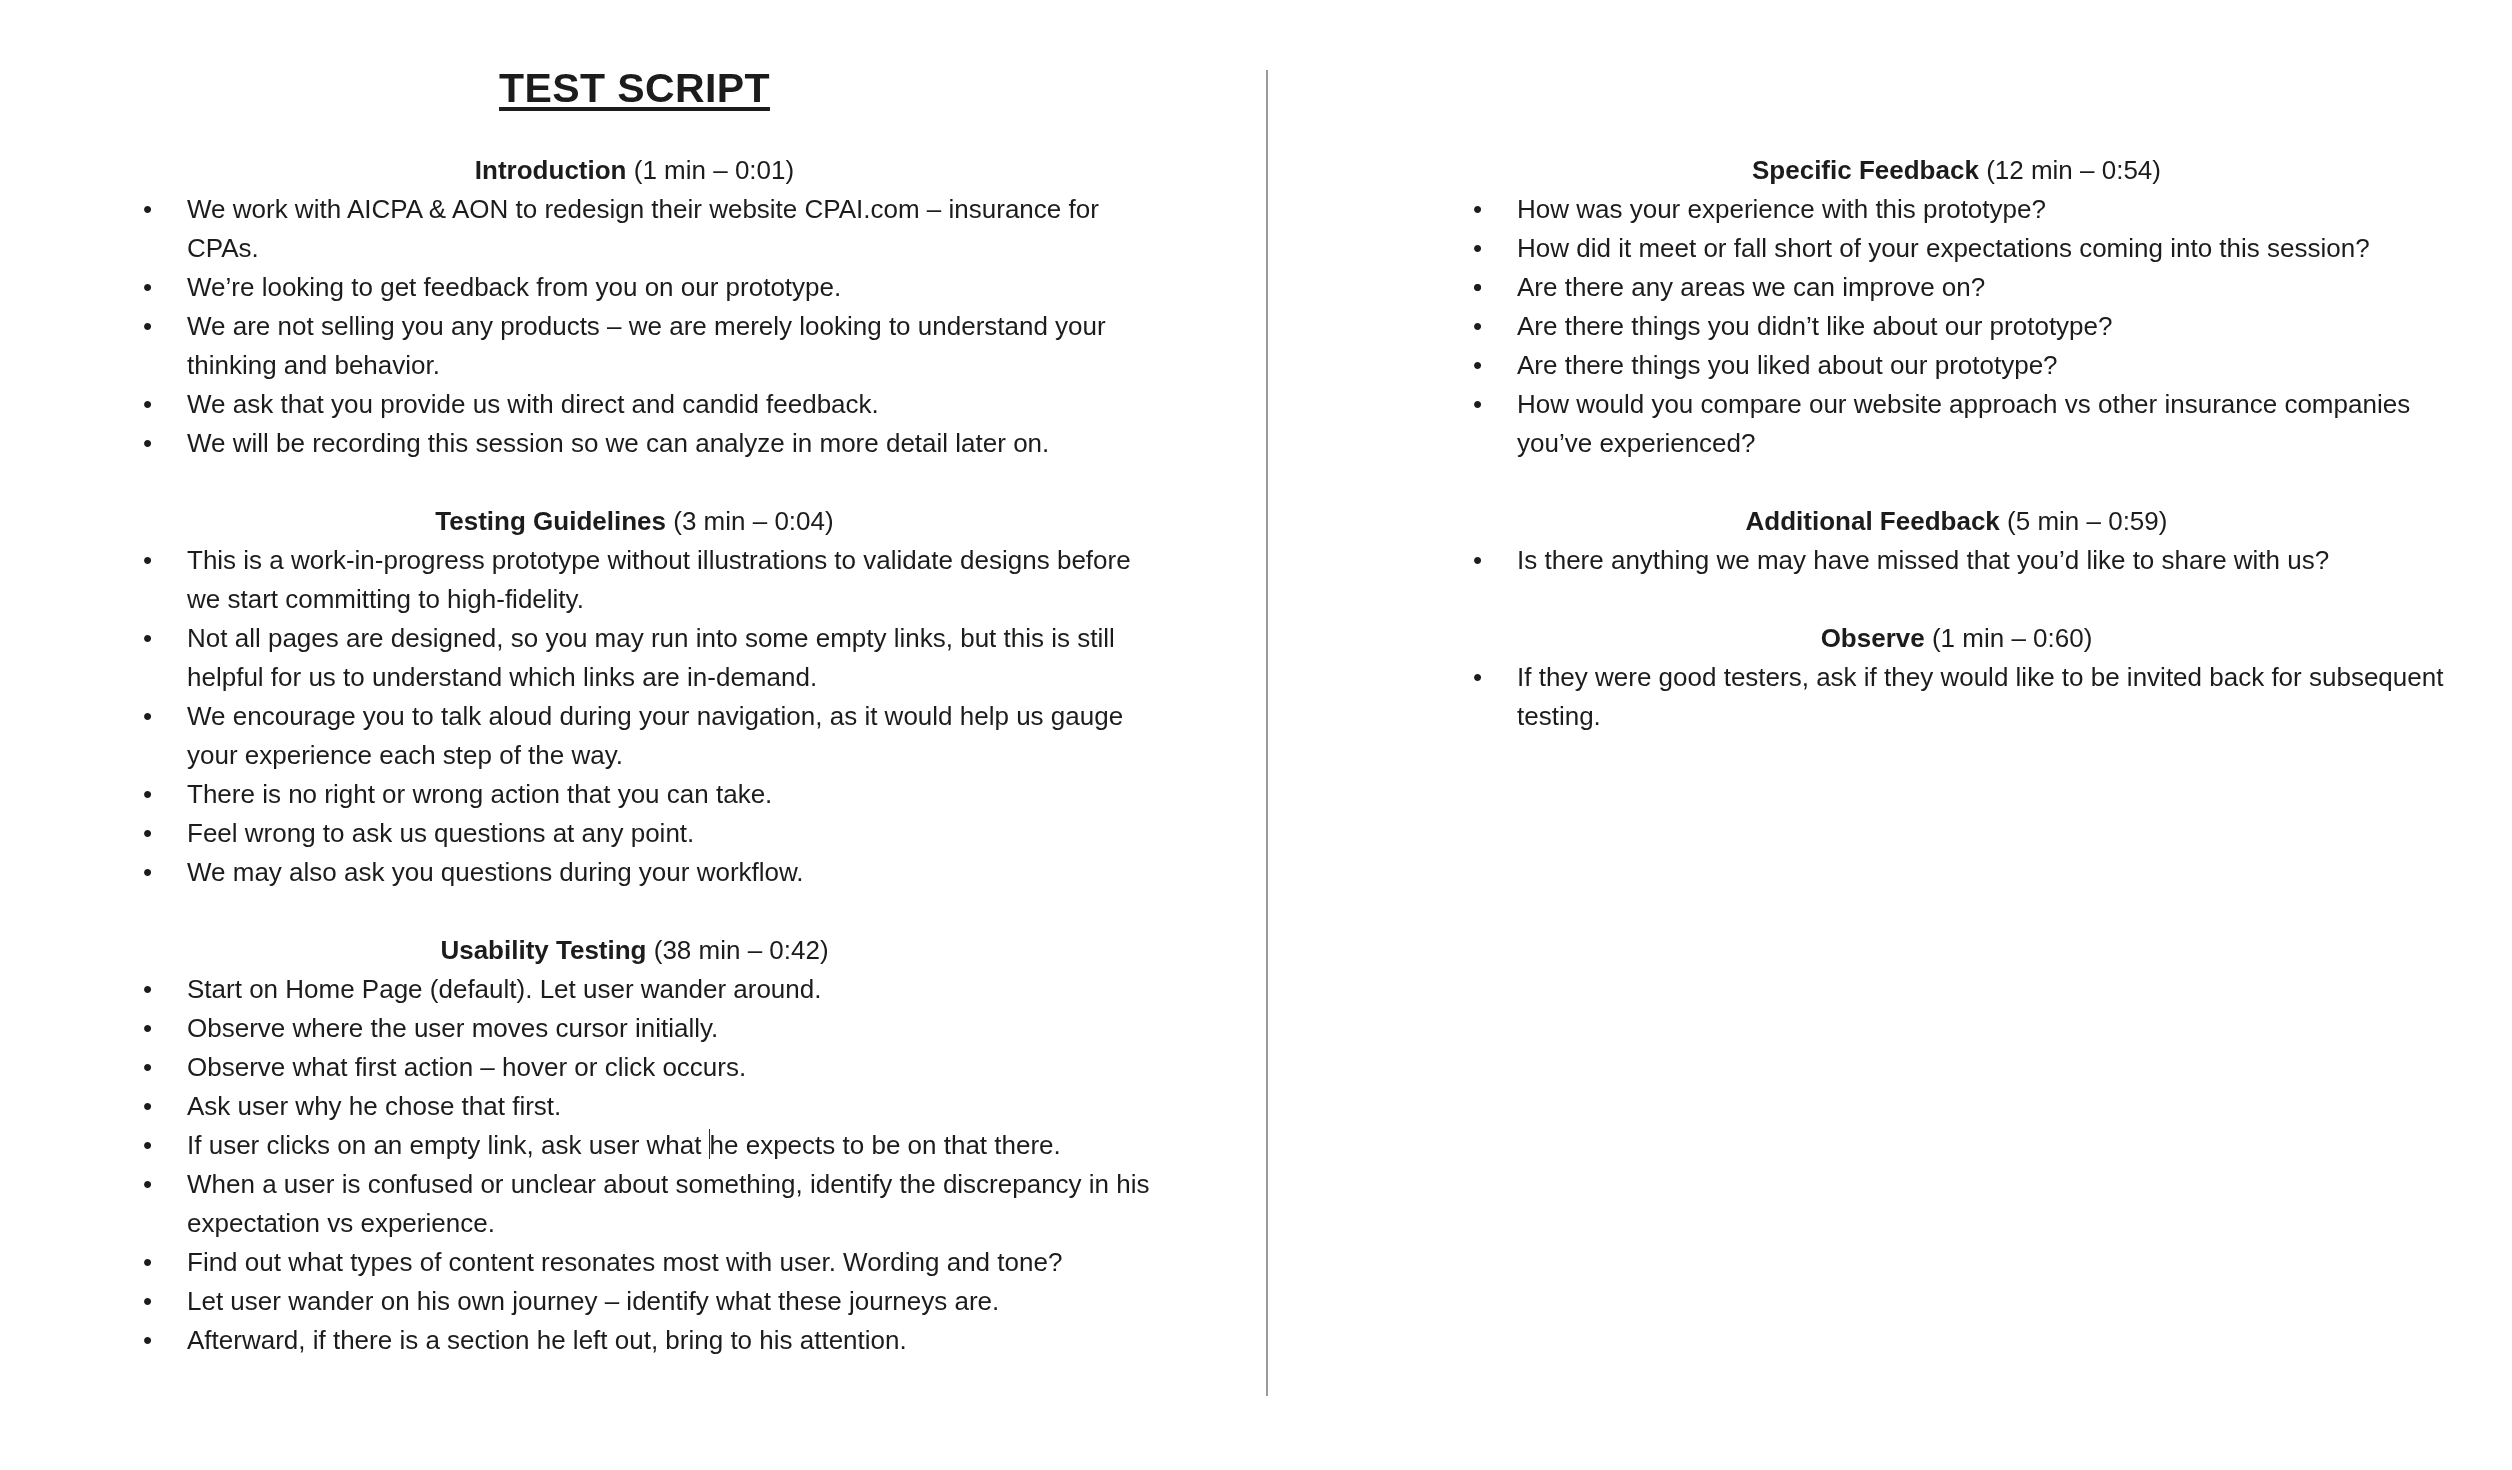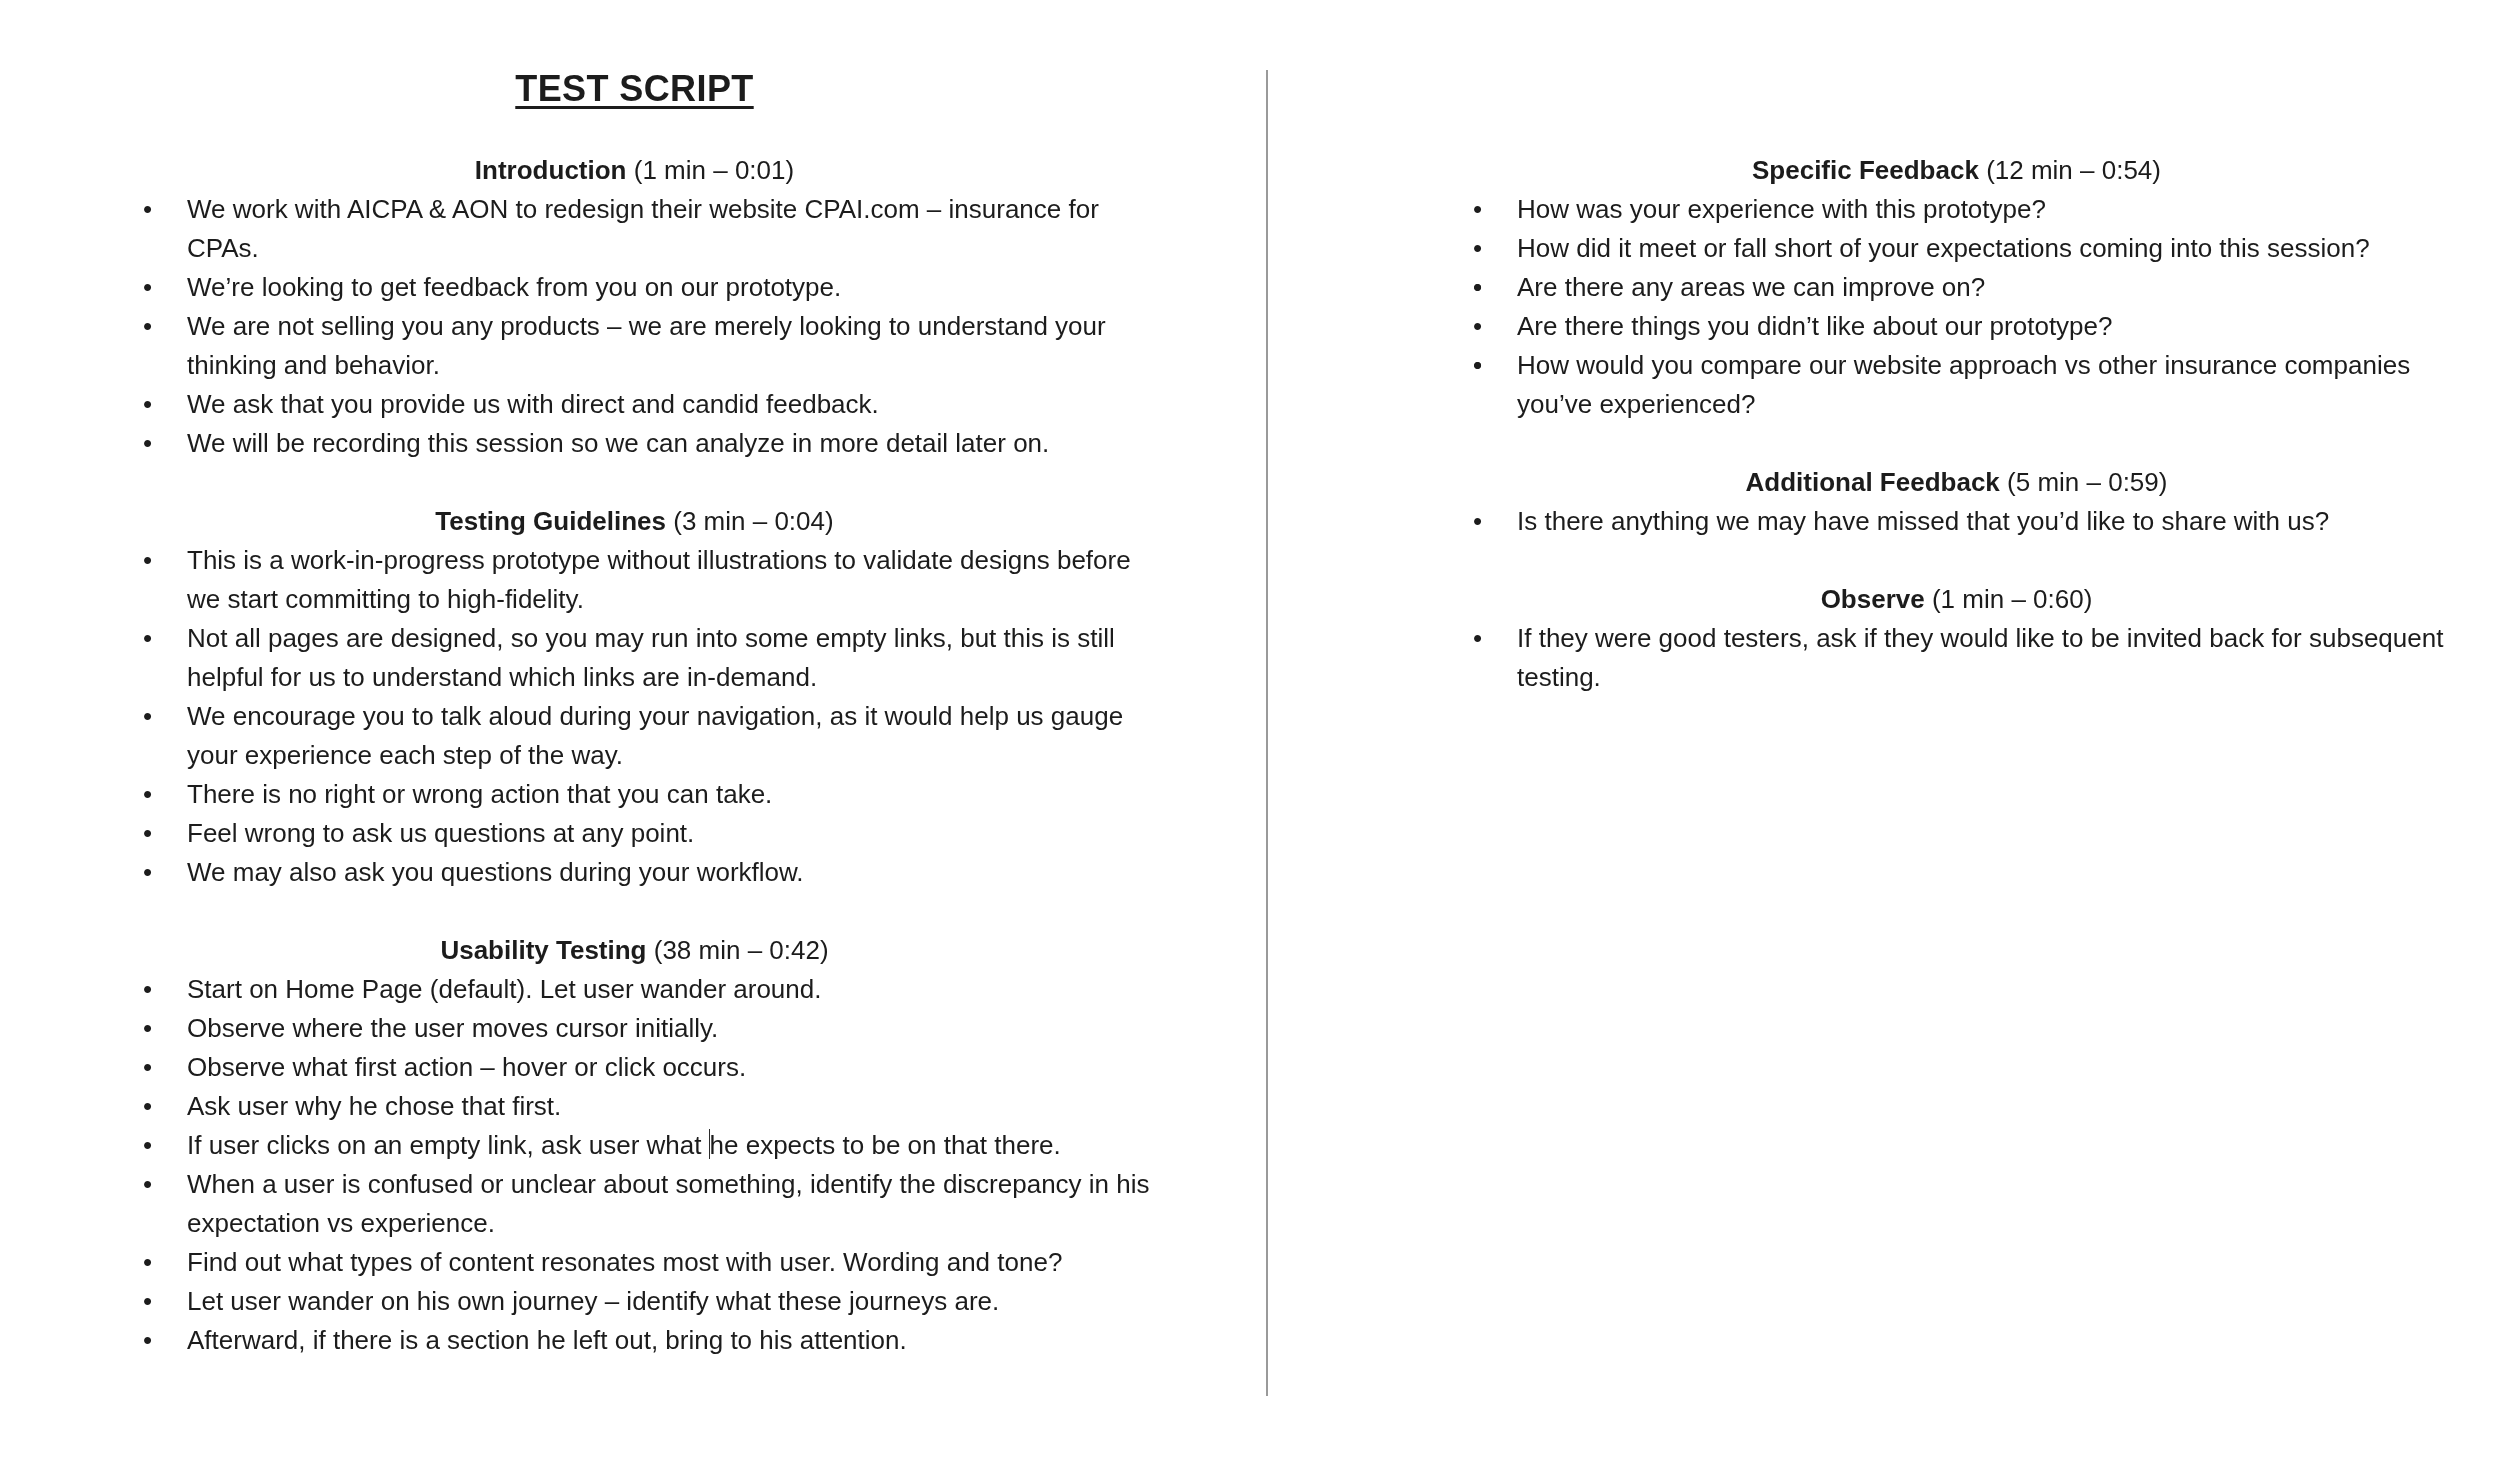--- a/index.html
+++ b/index.html
@@ -18,21 +18,21 @@
     font-family:"Liberation Sans", sans-serif;
     font-size:26px;
     line-height:39px;
     overflow:hidden;
   }
   .column{position:absolute;}
   .column-left{left:104px; top:65px; width:1061px;}
   .column-right{left:1414px; top:151px; width:1045px;margin-left:20px;}
   .doc-title{
     margin:0 0 39px 0;
-    font-size:36px;
+    font-size:41px;
     line-height:47px;
     font-weight:700;
     text-decoration:underline;
     text-underline-offset:5px;
     text-align:center;
     letter-spacing:0.4px;
   }
   .section + .section{margin-top:39px;}
   .section-heading{font-weight:400;text-align:center;}
   .heading-name{font-weight:700;}
@@ -112,21 +112,21 @@
   <div class="column column-right">
     <div id="right-sections">
         <div class="section">
           <div class="section-heading"><span class="heading-name">Specific Feedback</span> <span class="heading-timing">(12 min – 0:54)</span></div>
           <div class="bullet-list">
             <div class="bullet-item"><span class="bullet-marker">•</span><span class="bullet-text">How was your experience with this prototype?</span></div>
             <div class="bullet-item"><span class="bullet-marker">•</span><span class="bullet-text">How did it meet or fall short of your expectations coming into this session?</span></div>
             <div class="bullet-item"><span class="bullet-marker">•</span></div>
             <div class="bullet-item"><span class="bullet-marker">•</span><span class="bullet-text">Are there any areas we can improve on?</span></div>
             <div class="bullet-item"><span class="bullet-marker">•</span><span class="bullet-text">Are there things you didn’t like about our prototype?</span></div>
-            <div class="bullet-item"><span class="bullet-marker">•</span></div>
+            <div class="bullet-item"><span class="bullet-marker">•</span><span class="bullet-text">Are there things you liked about our prototype?</span></div>
             <div class="bullet-item"><span class="bullet-marker">•</span><span class="bullet-text">How would you compare our website approach vs other insurance companies you’ve experienced?</span></div>
           </div>
         </div>
         <div class="section">
           <div class="section-heading"><span class="heading-name">Additional Feedback</span> <span class="heading-timing">(5 min – 0:59)</span></div>
           <div class="bullet-list">
             <div class="bullet-item"><span class="bullet-marker">•</span><span class="bullet-text">Is there anything we may have missed that you’d like to share with us?</span></div>
           </div>
         </div>
         <div class="section">

